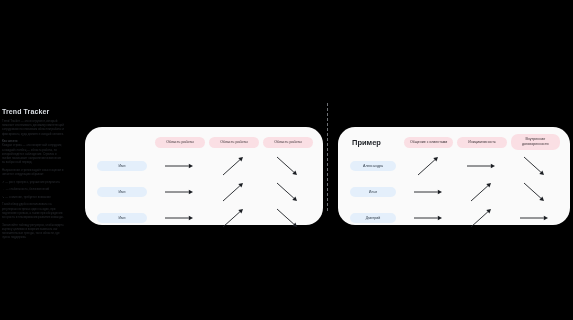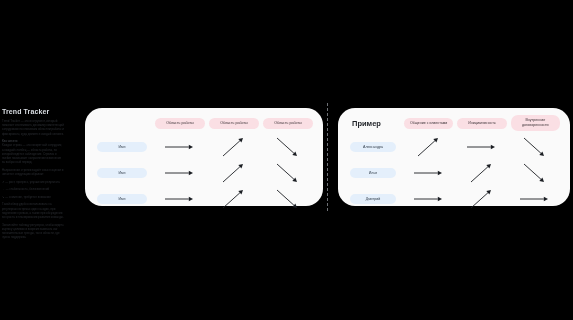--- a/index.html
+++ b/index.html
@@ -45,20 +45,21 @@
     font-size: 2.9px;
     font-weight: bold;
     line-height: 1.45;
   }
 
   
   .card {
     position: absolute;
     background: #fafafa;
     border-radius: 17px;
+    margin-top: 19px;
   }
   #card-template { left: 85px; top: 108px; width: 238px; height: 98px; }
   #card-example  { left: 338px; top: 108px; width: 232px; height: 98px; }
 
   .divider {
     position: absolute;
     left: 327px;
     top: 103px;
     width: 0;
     height: 108px;

